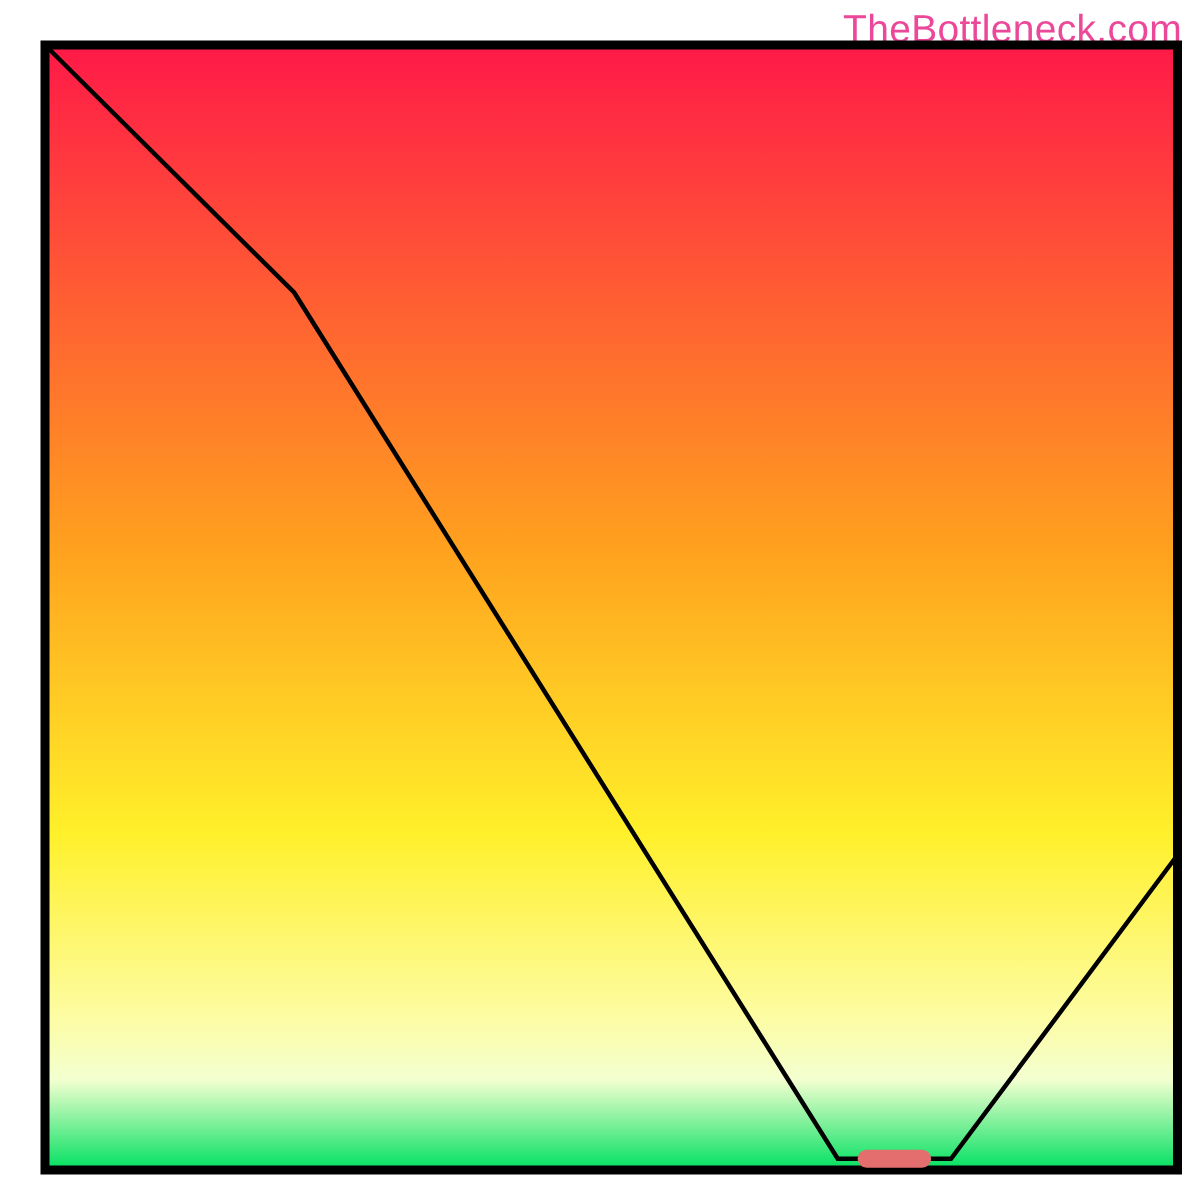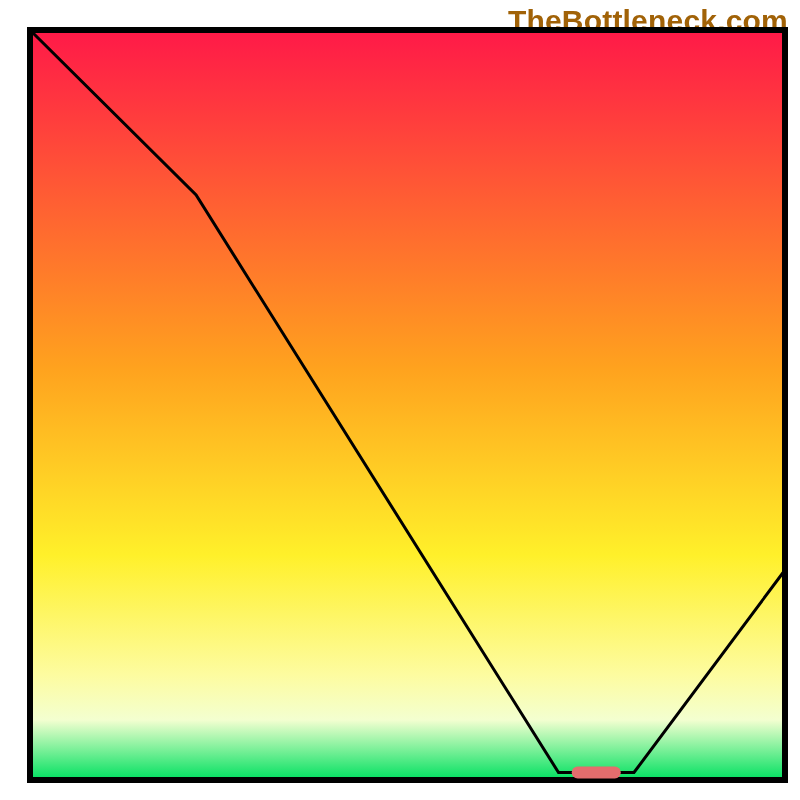--- a/index.html
+++ b/index.html
@@ -12,23 +12,23 @@
   }
   .wrap {
     position: relative;
     width: 800px;
     height: 800px;
   }
   .watermark {
     position: absolute;
     top: 4px;
     right: 12px;
-    font-size: 30px;
-    font-weight: bold;
-    color: #a16207;
+    font-size: 26px;
+    font-weight: normal;
+    color: #ec4899;
     letter-spacing: 0.2px;
   }
   svg {
     position: absolute;
     left: 0;
     top: 0;
   }
 </style>
 </head>
 <body>

